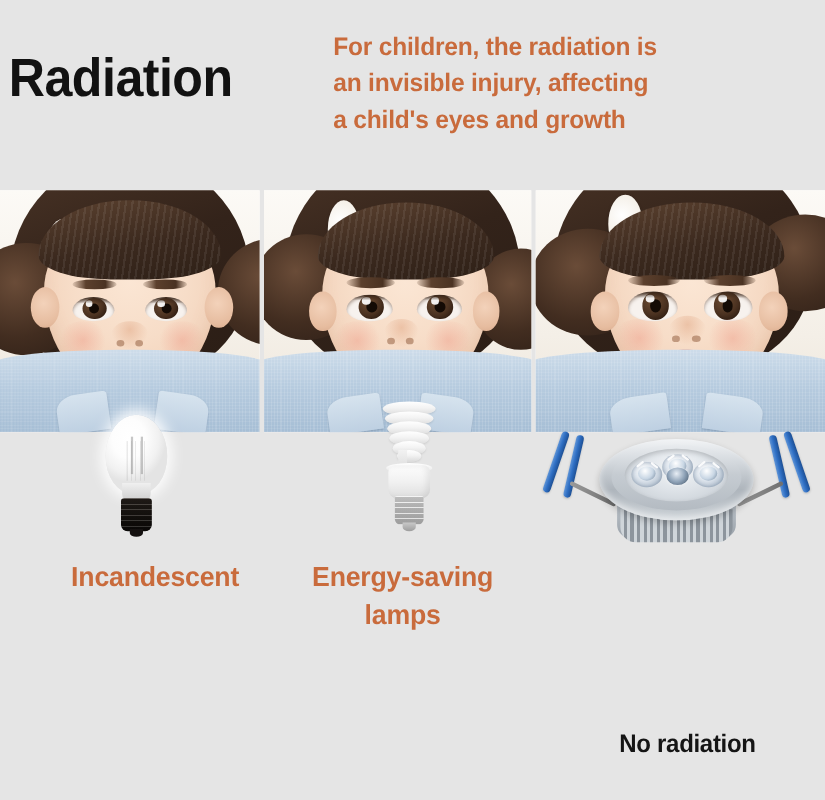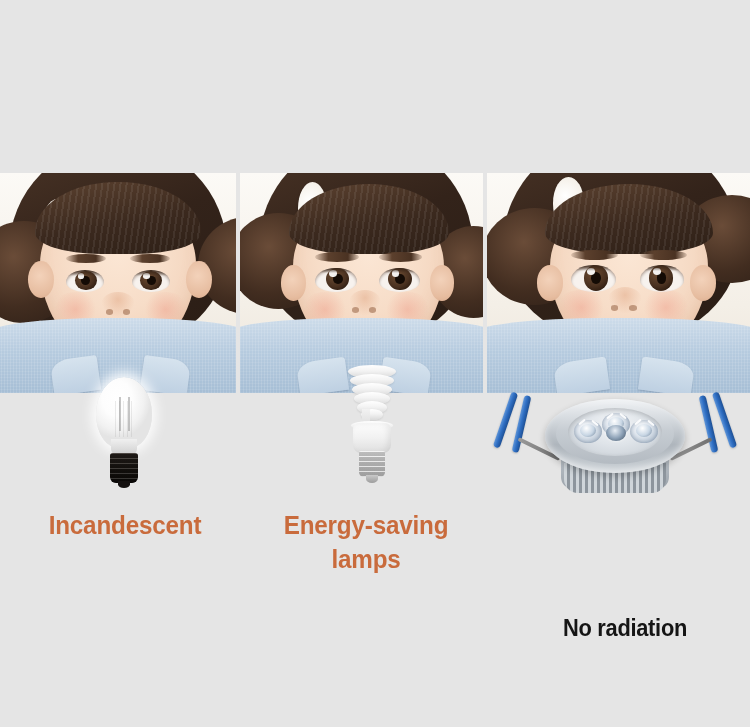--- a/index.html
+++ b/index.html
@@ -191,38 +191,46 @@
     box-shadow:inset 0 1px 2px rgba(0,0,0,.18);}
   .led-label i{position:absolute;left:7px;top:4px;width:32px;height:4px;
     background:repeating-linear-gradient(90deg,#5a6470 0 4px,rgba(0,0,0,0) 4px 7px);font-style:normal;}
   .led-label b{position:absolute;left:12px;top:9px;width:22px;height:3px;
     background:repeating-linear-gradient(90deg,#5a6470 0 3px,rgba(0,0,0,0) 3px 6px);}
 
   
   .labels-orange{position:absolute;left:0;top:508px;width:750px;height:82px;}
   .lab-o{position:absolute;top:0;color:#c96b3c;font-weight:bold;font-size:25px;
     line-height:34px;text-align:center;letter-spacing:-0.2px;}
-  .lab-o.o1{left:0;width:250px;}
+  .lab-o.o1{left:16px;width:250px;}
   .lab-o.o2{left:250px;width:232px;}
   .lab-o.o3{left:482px;width:268px;}
   .lab-o span{display:block;white-space:nowrap;transform:scaleX(0.97);}
 
   .labels-black{position:absolute;left:0;top:612px;width:750px;height:40px;}
   .lab-b{position:absolute;top:0;color:#151515;font-weight:bold;font-size:23px;
     line-height:32px;text-align:center;letter-spacing:-0.3px;}
   .lab-b.b1{left:0;width:248px;}
   .lab-b.b2{left:248px;width:252px;}
-  .lab-b.b3{left:500px;width:250px;}
+  .lab-b.b3{left:500px;width:250px;margin-top:48px;}
   .lab-b span{display:block;white-space:nowrap;transform:scaleX(0.95);}
 </style>
 </head>
 <body>
 
 <div class="page">
 
+  <div class="header">
+    <div class="title">Radiation</div>
+    <div class="subtitle">
+      <span class="sline">For children, the radiation is</span>
+      <span class="sline">an invisible injury, affecting</span>
+      <span class="sline">a child's eyes and growth</span>
+    </div>
+  </div>
 
   <div class="photostrip">
 
     <div class="photo p1">
       <div class="scene">
         <div class="bg-soft"></div>
         <div class="hair-back" style="left:4%;top:-14%;width:92%;height:92%;"></div>
         <div class="puff" style="left:-12%;top:22%;width:44%;height:46%;"></div>
         <div class="tie" style="left:18%;top:12%;width:13%;height:26%;border-radius:50%/50%;"></div>
         <div class="puff" style="right:-26%;top:20%;width:42%;height:44%;"></div>

